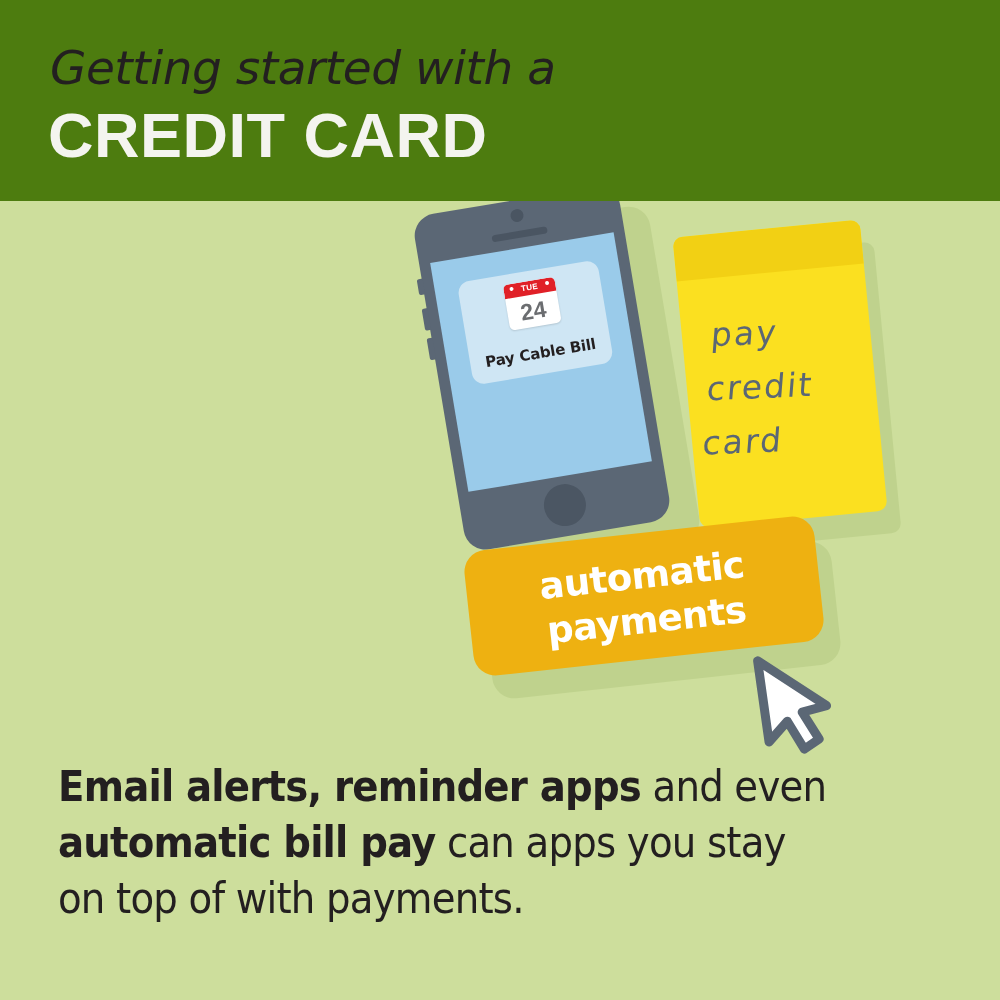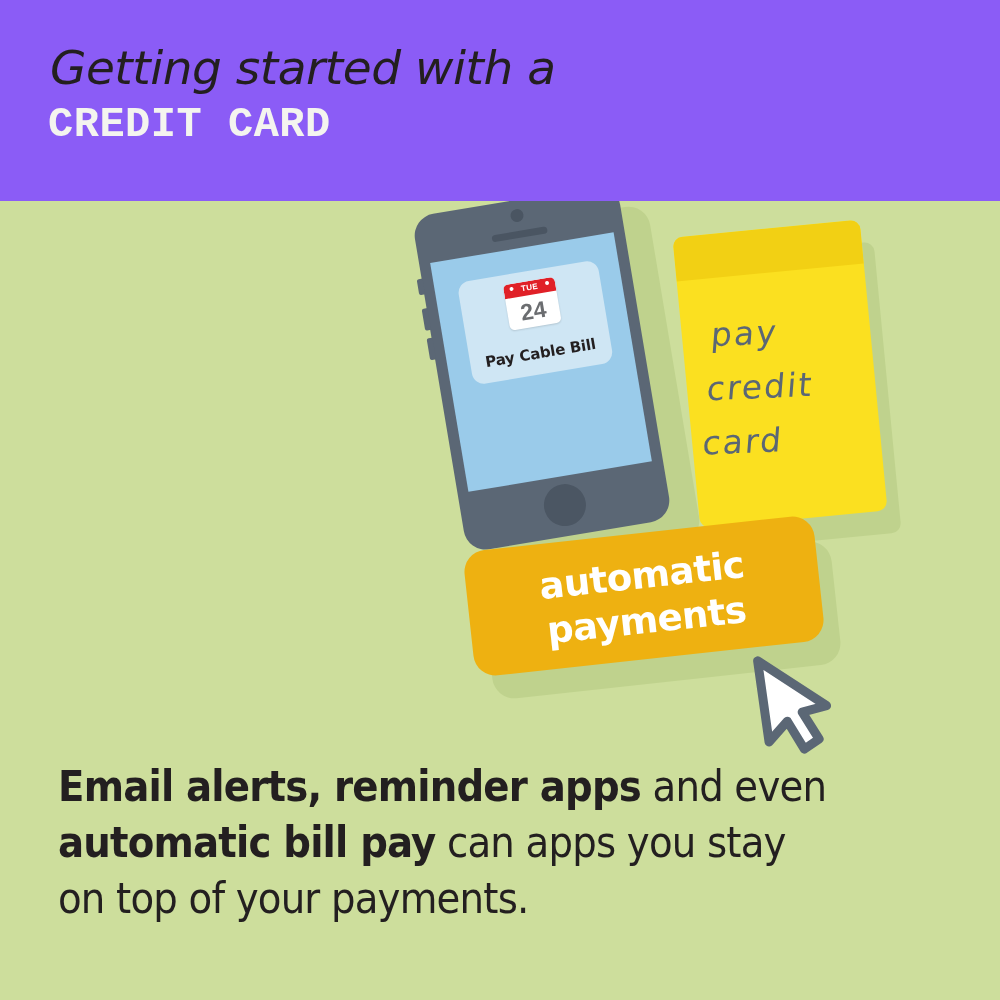--- a/index.html
+++ b/index.html
@@ -19,43 +19,43 @@
     overflow: hidden;
     background: #cdde9c;
   }
 
   
   .header-band {
     position: absolute;
     left: 0; top: 0;
     width: 1000px;
     height: 201px;
-    background: #8b5cf6;
+    background: #4d7c0f;
     z-index: 20;
   }
   .title-kicker {
     position: absolute;
     left: 50px;
     top: 44px;
     font-family: "DejaVu Sans", sans-serif;
     font-style: italic;
     font-weight: 400;
     font-size: 47px;
     letter-spacing: -0.5px;
     color: #231f20;
     white-space: nowrap;
     line-height: 1;
   }
   .title-main {
     position: absolute;
     left: 48px;
     top: 104px;
-    font-family: Liberation Mono, monospace;
-    font-weight: 700;
-    font-size: 42px;
+    font-family: Liberation Sans, sans-serif;
+    font-weight: 700;
+    font-size: 63px;
     letter-spacing: 0.5px;
     color: #f4f4ef;
     white-space: nowrap;
     line-height: 1;
   }
 
   
   .body-bg {
     position: absolute;
     left: 0; top: 200px;
@@ -364,17 +364,17 @@
   </div>
 
   <div class="body-copy">
     <span class="body-line">
       <span class="b">Email alerts, reminder apps</span><span class="r"> and even</span>
     </span>
     <span class="body-line">
       <span class="b">automatic bill pay</span><span class="r"> can apps you stay</span>
     </span>
     <span class="body-line">
-      <span class="r">on top of your payments.</span>
+      <span class="r">on top of with payments.</span>
     </span>
   </div>
 
 </div>
 
 </body></html>

